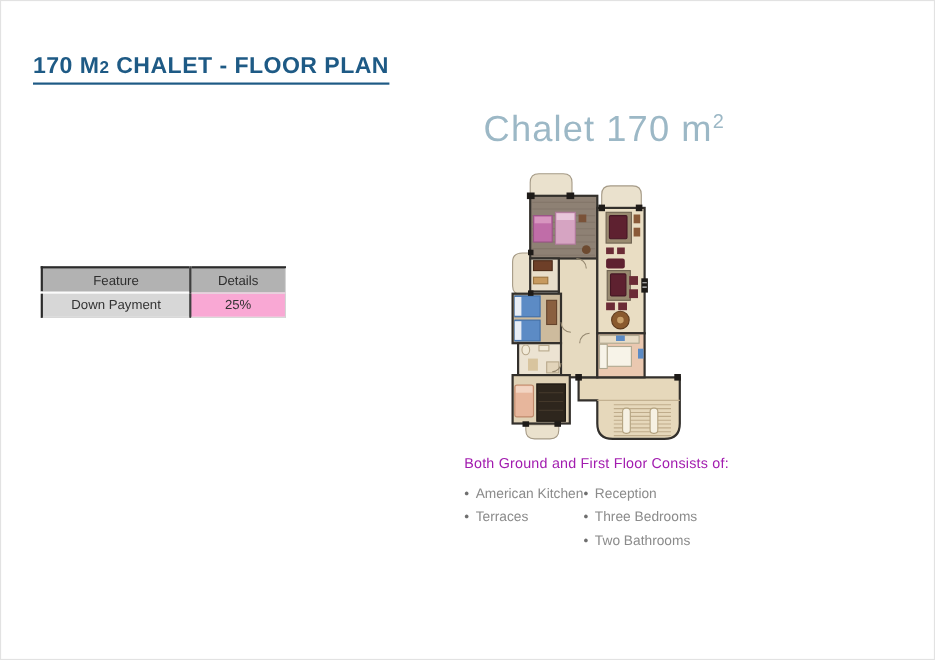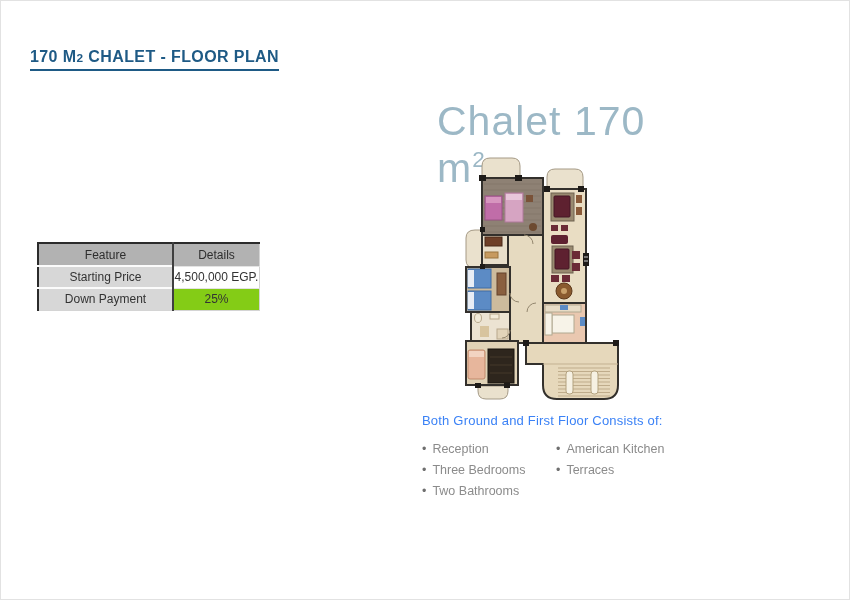--- a/index.html
+++ b/index.html
@@ -12,21 +12,21 @@
   }
   .page {
     position: absolute; inset: 0;
     background: #ffffff;
     outline: 1px solid #e2e2e2; outline-offset: -1px;
   }
 
   
   .page-title {
     position: absolute; left: 30px; top: 48px;
-    font-size: 16px; font-weight: bold; letter-spacing: 0.4px;
+    font-size: 21px; font-weight: bold; letter-spacing: 0.4px;
     color: #1e5a85;
     border-bottom: 2.5px solid #1e5a85;
     padding-bottom: 3px;
     display: inline-block;
   }
   .page-title .sub2 { font-size: 0.74em; }
 
   
   .summary-table {
     position: absolute; left: 37px; top: 242px;
@@ -43,37 +43,37 @@
     height: 23px; text-align: center; color: #2e2e2e;
   }
   .summary-table th.col-feature { width: 135px; border-right: 2px solid #3f3f3f; }
   .summary-table td { height: 22px; text-align: center; }
   .summary-table td.feature {
     background: #d7d7d7;
     border-right: 2px solid #3f3f3f;
     border-top: 2px solid #fbfbfb;
   }
   .summary-table td.details { background: #ffffff; border-top: 1px solid #e3e3e3; }
-  .summary-table tr.alt td.details { background: #84cc16; }
+  .summary-table tr.alt td.details { background: #f9a8d4; }
 
   
   .plan-heading {
     position: absolute; left: 437px; top: 98px; width: 222px;
-    text-align: left;
-    font-size: 41px; font-weight: 300; letter-spacing: 1px;
+    text-align: right;
+    font-size: 33px; font-weight: 300; letter-spacing: 1px;
     color: #9cb8c6;
   }
   .plan-heading sup { font-size: 0.55em; }
   .floor-plan { position: absolute; left: 440px; top: 145px; }
 
   
   .consists { position: absolute; left: 422px; top: 413px; width: 280px; }
   .consists-heading {
     font-size: 13px; font-weight: normal;
-    color: #3b82f6; letter-spacing: 0.2px;
+    color: #a21caf; letter-spacing: 0.2px;
     margin-bottom: 14px;
   }
   .consists-cols { display: flex; }
   .consists-col { list-style: none; }
   .consists-col.c1 { width: 134px; }
   .consists-col li {
     font-size: 12.5px; color: #8b8b8b;
     margin-bottom: 7px; white-space: nowrap;
   }
   .consists-col li .dot { color: #6f6f6f; margin-right: 6px; }
@@ -91,24 +91,20 @@
   <h1 class="page-title"><span>170 M</span><span class="sub2">2</span><span> CHALET - FLOOR PLAN</span></h1>
 
   <table class="summary-table">
     <thead>
       <tr>
         <th class="col-feature">Feature</th>
         <th>Details</th>
       </tr>
     </thead>
     <tbody>
-      <tr>
-        <td class="feature">Starting Price</td>
-        <td class="details">4,500,000 EGP.</td>
-      </tr>
       <tr class="alt">
         <td class="feature">Down Payment</td>
         <td class="details">25%</td>
       </tr>
     </tbody>
   </table>
 
   <div class="plan-heading"><span>Chalet 170 m</span><sup>2</sup></div>
 
   <svg class="floor-plan" width="220" height="260" viewBox="0 0 220 260" xmlns="http://www.w3.org/2000/svg">
@@ -250,25 +246,25 @@
       <rect x="35" y="238" width="6" height="5"></rect>
         <rect x="64" y="238" width="6" height="5"></rect>
       <rect x="83" y="195" width="6" height="6"></rect>
         <rect x="173" y="195" width="6" height="6"></rect>
     </g>
   </svg>
 
   <div class="consists">
     <h2 class="consists-heading">Both Ground and First Floor Consists of:</h2>
     <div class="consists-cols">
+      <ul class="consists-col c2">
+        <li><span class="dot">•</span><span>American Kitchen</span></li>
+        <li><span class="dot">•</span><span>Terraces</span></li>
+      </ul>
       <ul class="consists-col c1">
         <li><span class="dot">•</span><span>Reception</span></li>
         <li><span class="dot">•</span><span>Three Bedrooms</span></li>
         <li><span class="dot">•</span><span>Two Bathrooms</span></li>
       </ul>
-      <ul class="consists-col c2">
-        <li><span class="dot">•</span><span>American Kitchen</span></li>
-        <li><span class="dot">•</span><span>Terraces</span></li>
-      </ul>
     </div>
   </div>
 
 </div>
 
 </body></html>

